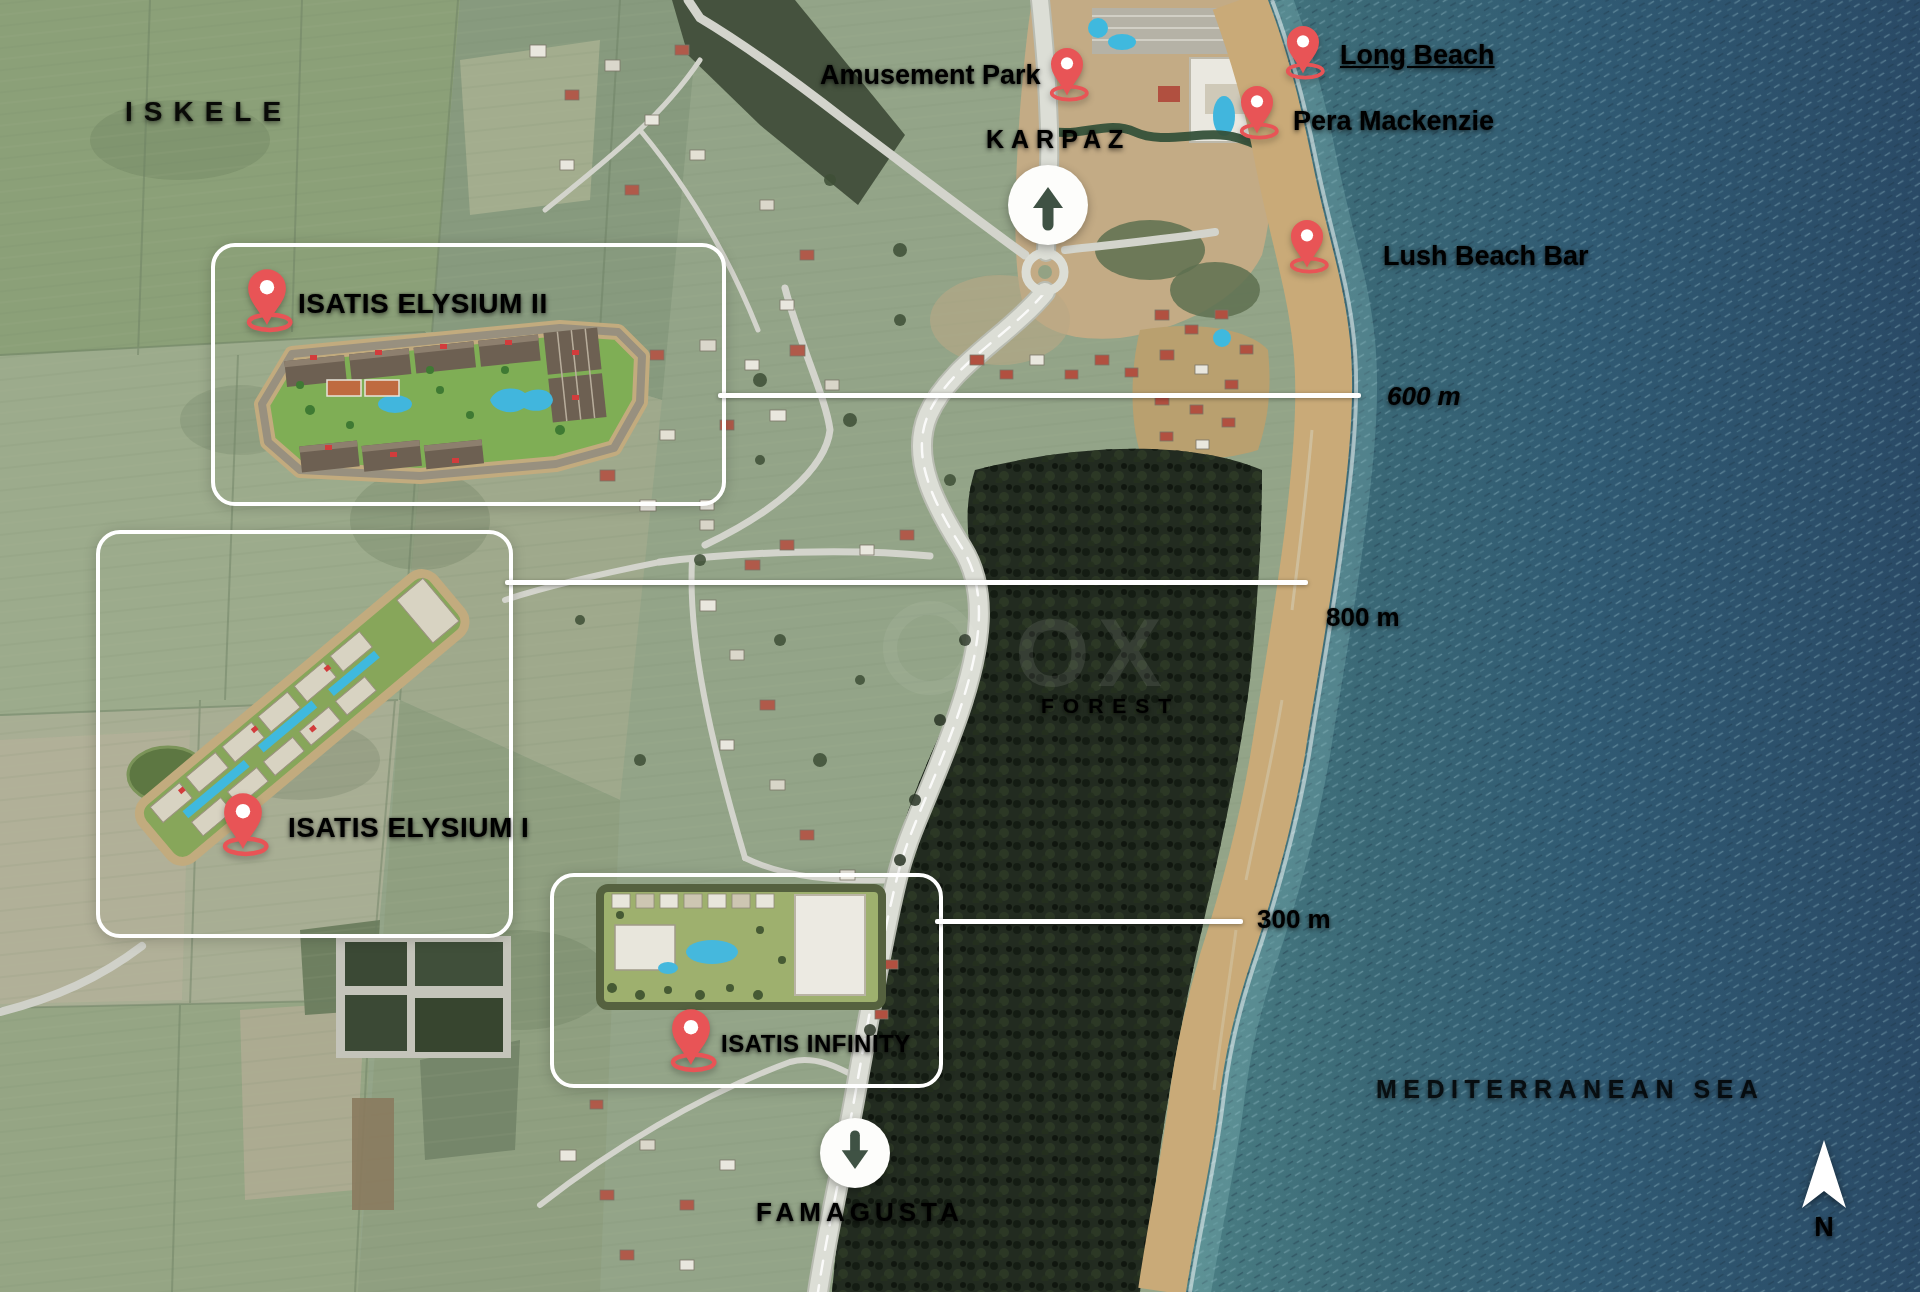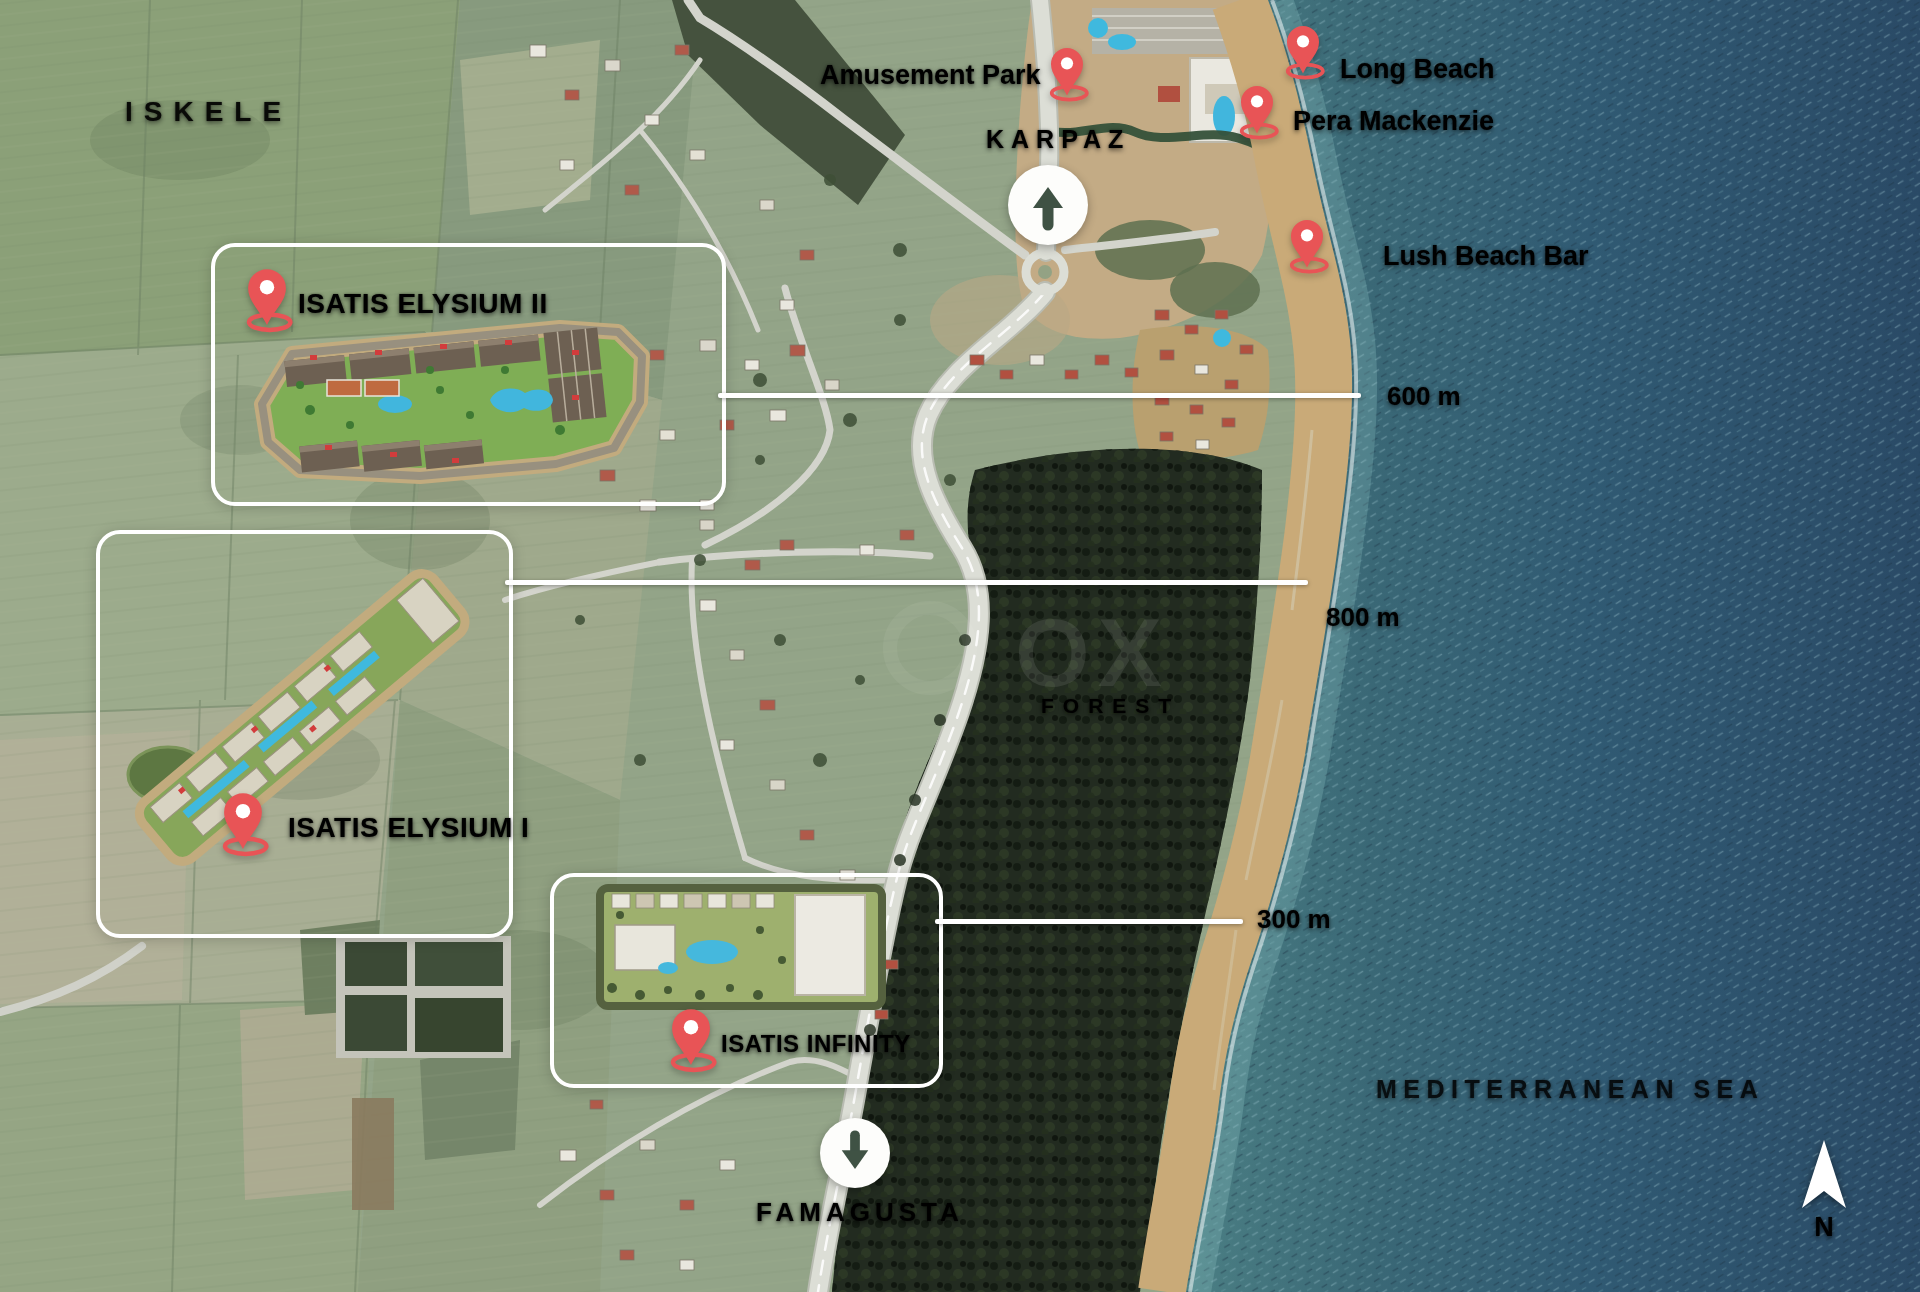--- a/index.html
+++ b/index.html
@@ -392,41 +392,41 @@
       <circle cx="930" cy="648" r="40" fill="none" stroke="#ffffff" stroke-width="14" stroke-opacity="0.6"></circle>
       <text x="1015" y="686" font-family="Liberation Sans, sans-serif" font-size="96" font-weight="bold" letter-spacing="8">OX</text>
     </g>
   </svg>
 
   <div class="frame-box" style="left:211px;top:243px;width:507px;height:255px;"></div>
   <div class="frame-box" style="left:96px;top:530px;width:409px;height:400px;"></div>
   <div class="frame-box" style="left:550px;top:873px;width:385px;height:207px;"></div>
 
   <div class="dist-line" style="left:718px;top:393px;width:643px;"></div>
-  <div class="map-label dist" style="left:1387px;top:383px;">600 m</div>
+  <div class="map-label dist" style="left:1387px;top:383px;font-style:italic;">600 m</div>
 
   <div class="dist-line" style="left:505px;top:580px;width:803px;"></div>
   <div class="map-label dist" style="left:1326px;top:568px;margin-top:36px;">800 m</div>
 
   <div class="dist-line" style="left:935px;top:919px;width:308px;"></div>
   <div class="map-label dist" style="left:1257px;top:906px;">300 m</div>
 
   <div class="map-label region" style="left:125px;top:98px;">ISKELE</div>
   <div class="map-label" style="left:1041px;top:695px;font-size:21px;letter-spacing:9px;">FOREST</div>
   <div class="map-label" style="left:1376px;top:1077px;font-size:25px;letter-spacing:6.5px;opacity:.85;">MEDITERRANEAN SEA</div>
 
   <svg class="pin" style="left:1044px;top:42px;" width="46" height="61" viewBox="0 0 60 80">
       <use href="#pin-marker"></use>
     </svg>
   <div class="map-label poi" style="left:820px;top:62px;width:218px;text-align:right;">Amusement Park</div>
 
   <svg class="pin" style="left:1280px;top:20px;" width="46" height="61" viewBox="0 0 60 80">
       <use href="#pin-marker"></use>
     </svg>
-  <div class="map-label poi" style="left:1340px;top:56px;">Long Beach</div>
+  <div class="map-label poi" style="left:1340px;top:42px;text-decoration:underline;">Long Beach</div>
 
   <svg class="pin" style="left:1234px;top:80px;" width="46" height="61" viewBox="0 0 60 80">
       <use href="#pin-marker"></use>
     </svg>
   <div class="map-label poi" style="left:1293px;top:108px;">Pera Mackenzie</div>
 
   <svg class="pin" style="left:1284px;top:214px;" width="46" height="61" viewBox="0 0 60 80">
       <use href="#pin-marker"></use>
     </svg>
   <div class="map-label poi" style="left:1343px;top:243px;padding-left:40px;">Lush Beach Bar</div>

